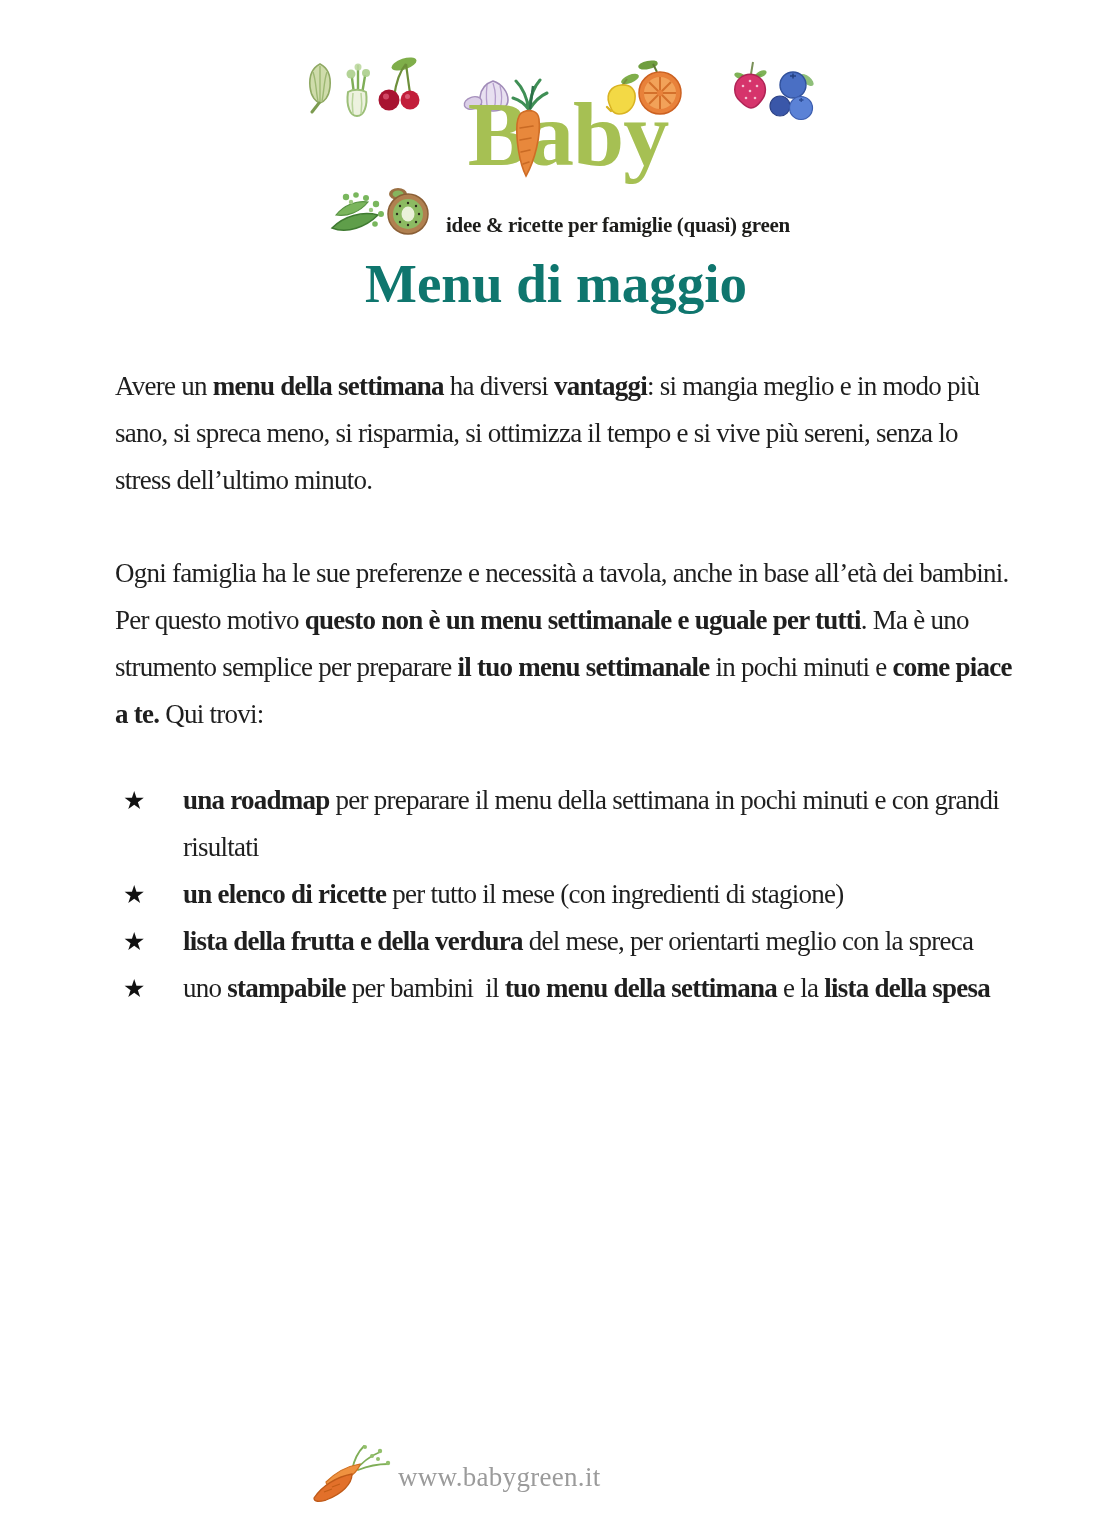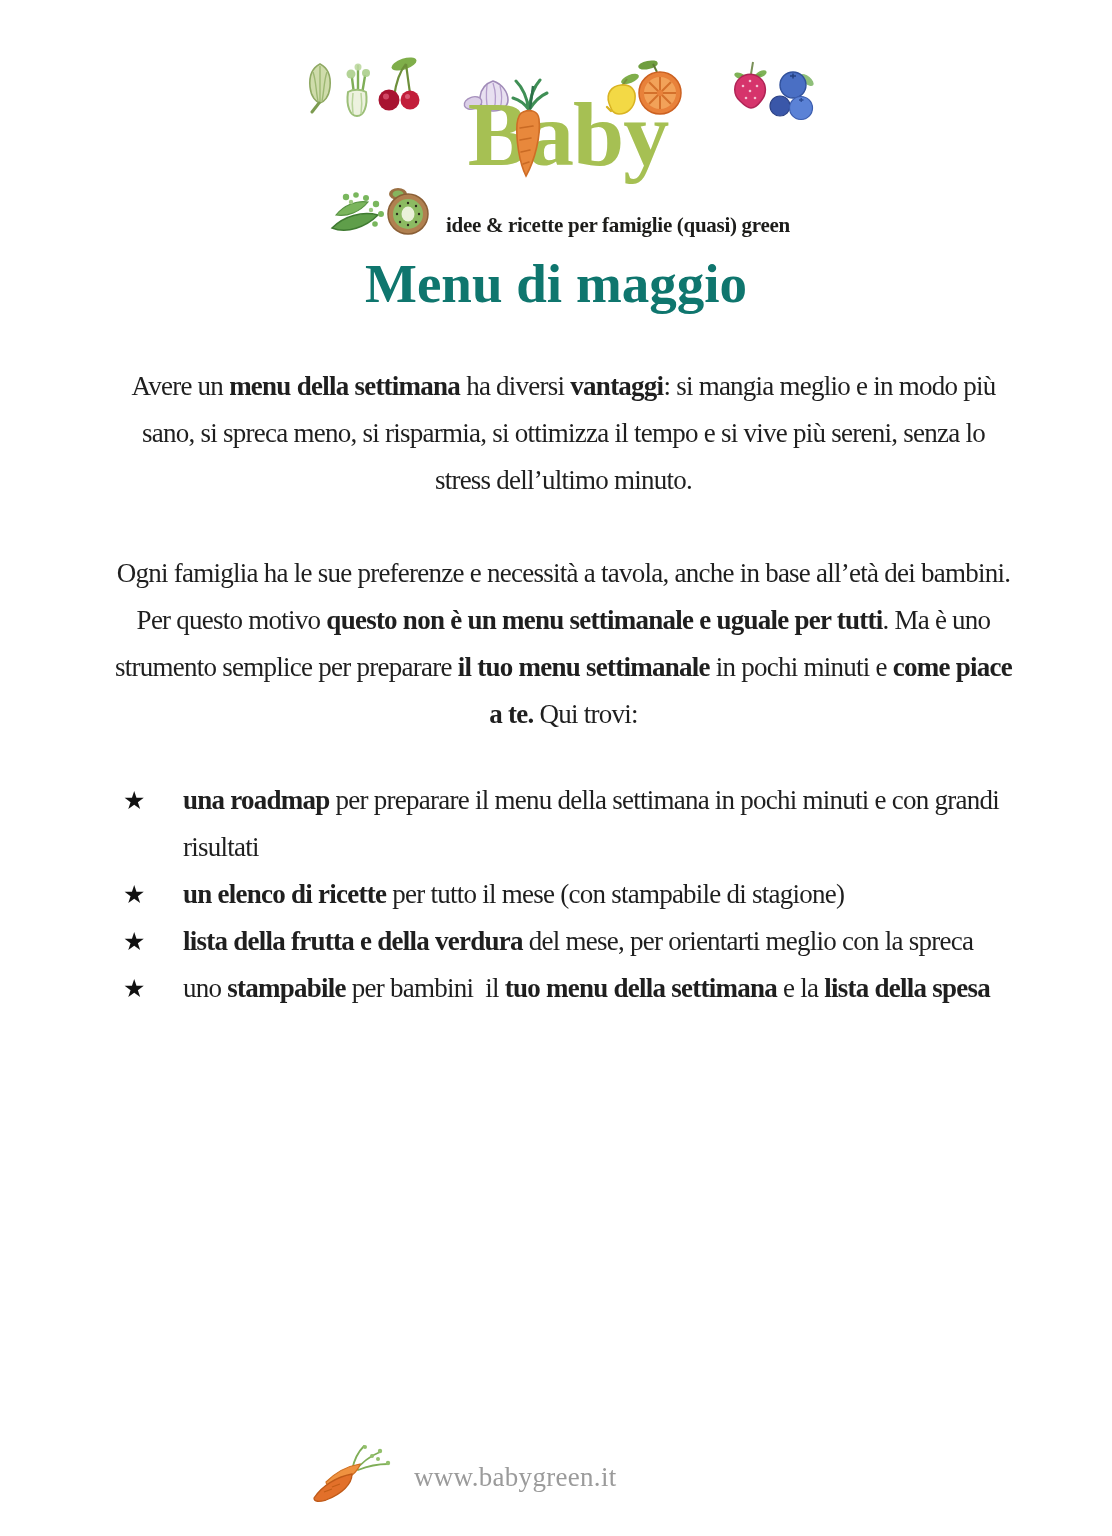--- a/index.html
+++ b/index.html
@@ -35,36 +35,36 @@
     margin: 0; text-align: center;
     font-size: 55px; font-weight: 700; line-height: 1.15;
     color: #0f766e;
   }
 
   
   #main {
     position: absolute; top: 363px; left: 115px; width: 897px;
     font-size: 27px; line-height: 47px; letter-spacing: -0.75px;
   }
-  #main p { margin: 0 0 46px; white-space: pre-wrap; text-align: center; }
+  #main p { margin: 0 0 46px; white-space: pre-wrap; }
   #main p.second { margin-bottom: 39px; }
   #contents-list { margin: 0; padding: 0; list-style: none; }
   #contents-list li { display: flex; align-items: flex-start; }
   .star {
     flex: 0 0 68px; padding-left: 8px;
     font-family: "DejaVu Sans", sans-serif;
     font-size: 25px; line-height: 47px; color: #111;
   }
   .li-text { flex: 1; white-space: pre-wrap; }
   b { font-weight: 700; }
 
   
   #footer {
     position: absolute; top: 1442px; left: 308px;
-    display: flex; align-items: center; gap: 16px;
+    display: flex; align-items: center; 
   }
   #site-url { font-size: 27px; color: #9b9b9b; letter-spacing: 0.3px; }
 </style>
 </head>
 <body>
 
 <div>
 
   <header id="logo">
 
@@ -216,21 +216,21 @@
     <p class="first"><span>Avere un </span><b>menu della settimana</b><span> ha diversi </span><b>vantaggi</b><span>: si mangia meglio e in modo più sano, si spreca meno, si risparmia, si ottimizza il tempo e si vive più sereni, senza lo stress dell’ultimo minuto.</span></p>
     <p class="second"><span>Ogni famiglia ha le sue preferenze e necessità a tavola, anche in base all’età dei bambini. Per questo motivo </span><b>questo non è un menu settimanale e uguale per tutti</b><span>. Ma è uno strumento semplice per preparare </span><b>il tuo menu settimanale</b><span> in pochi minuti e </span><b>come piace a te.</b><span> Qui trovi:</span></p>
 
     <ul id="contents-list">
       <li>
         <span class="star">★</span>
         <span class="li-text"><b>una roadmap</b><span> per preparare il menu della settimana in pochi minuti e con grandi risultati</span></span>
       </li>
       <li>
         <span class="star">★</span>
-        <span class="li-text"><b>un elenco di ricette</b><span> per tutto il mese (con stampabile di stagione)</span></span>
+        <span class="li-text"><b>un elenco di ricette</b><span> per tutto il mese (con ingredienti di stagione)</span></span>
       </li>
       <li>
         <span class="star">★</span>
         <span class="li-text"><b>lista della frutta e della verdura</b><span> del mese, per orientarti meglio con la spreca</span></span>
       </li>
       <li>
         <span class="star">★</span>
         <span class="li-text"><span>uno </span><b>stampabile</b><span> per bambini  il </span><b>tuo menu della settimana</b><span> e la </span><b>lista della spesa</b></span>
       </li>
     </ul>

